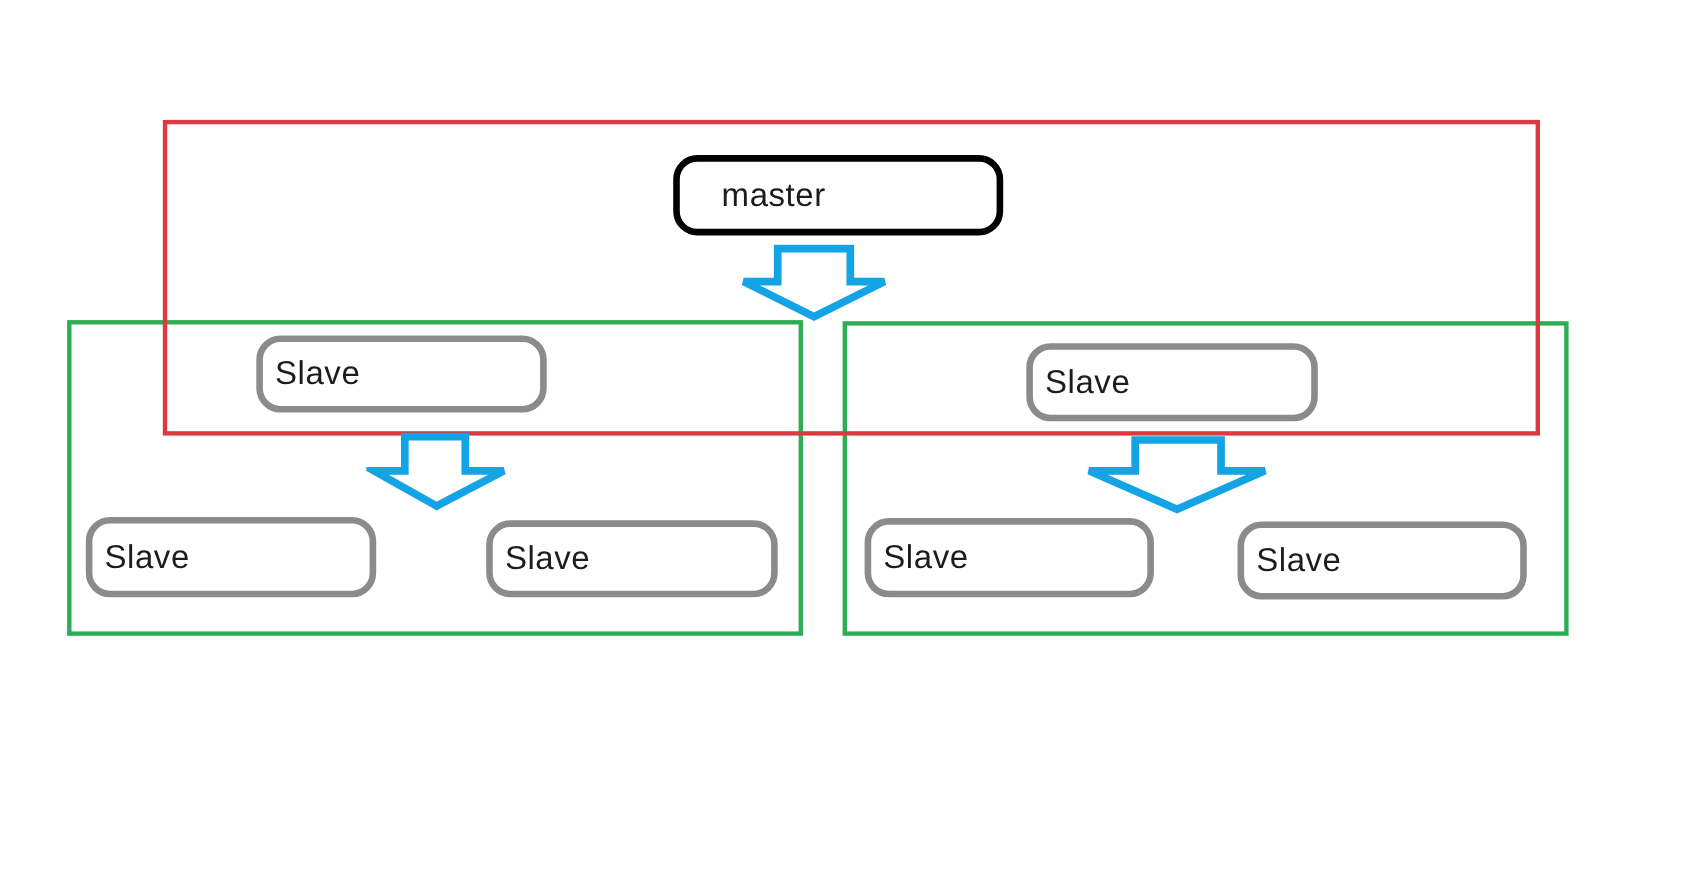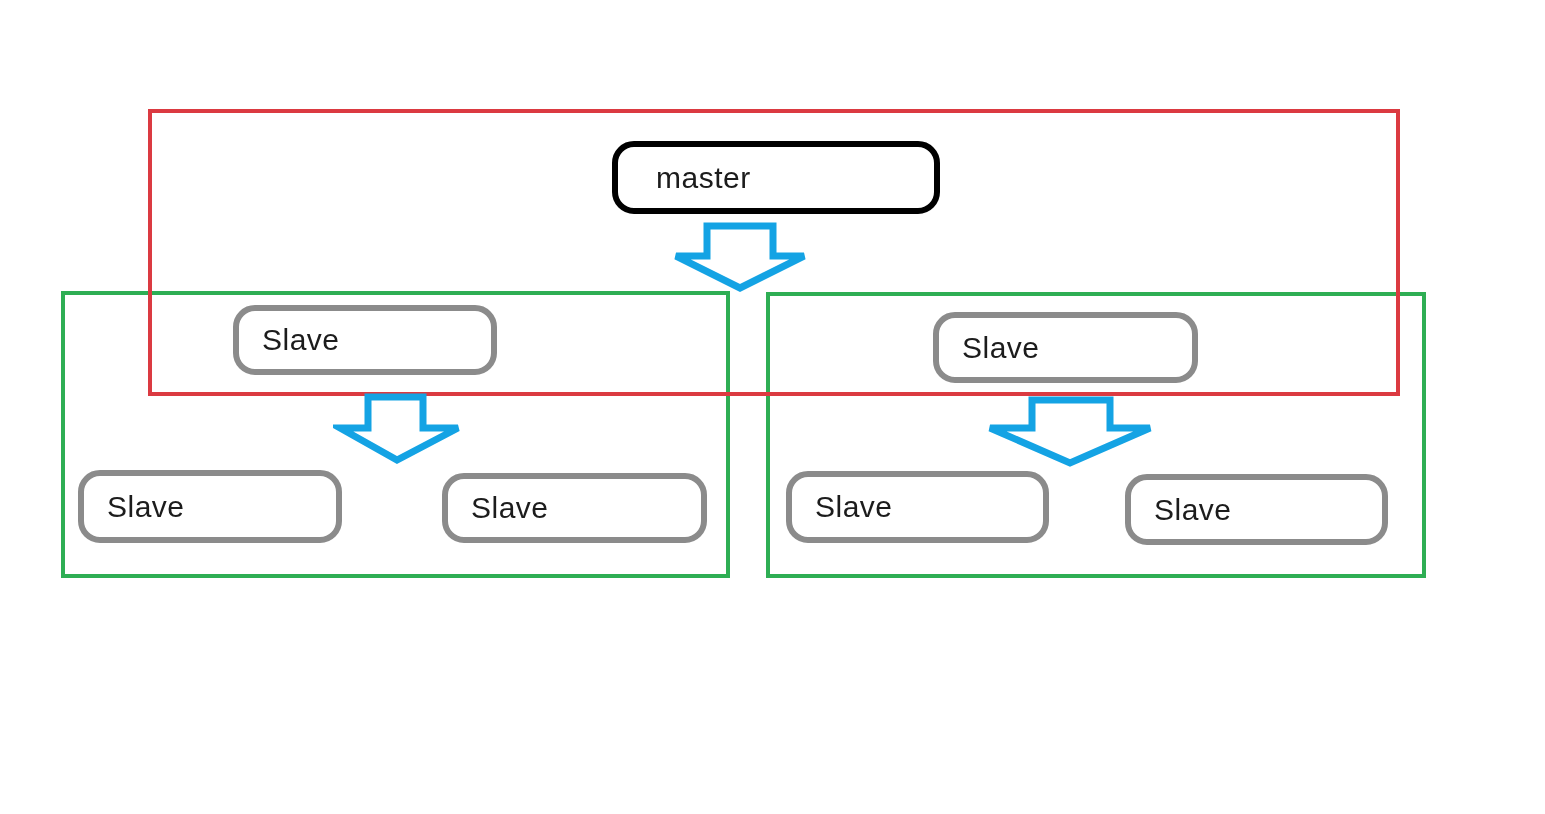--- a/index.html
+++ b/index.html
@@ -36,21 +36,21 @@
     font-size: 30px;
     color: #1c1c1c;
     letter-spacing: 0.5px;
   }
   .node-master {
     border: 6px solid var(--black, #000000);
     padding-left: 38px;
   }
   .node-slave {
     border: 6px solid var(--gray, #8b8b8b);
-    padding-left: 23px;
+    padding-left: 11px;
   }
 
   .arrow { position: absolute; }
   .arrow polygon {
     fill: #ffffff;
     stroke: var(--blue, #14a3e4);
     stroke-width: 7;
     stroke-linejoin: miter;
   }
 
@@ -64,21 +64,21 @@
 <body>
 
 <div id="canvas">
 
   <div class="abs rect-red" style="left:148px; top:109px; width:1252px; height:287px;"></div>
 
   <div class="abs rect-green" style="left:61px; top:291px; width:669px; height:287px;"></div>
 
   <div class="abs rect-green" style="left:766px; top:292px; width:660px; height:286px;"></div>
 
-  <div class="abs node node-master" style="left:612px; top:141px; width:328px; height:73px;">
+  <div class="abs node node-master" style="left:612px; top:141px; width:300px; height:73px;">
     <span>master</span>
   </div>
 
   <svg class="arrow" style="left:669px; top:222px;" width="142" height="74" viewBox="0 0 142 74">
     <polygon points="38,4 104,4 104,34 135,34 71,66 7,34 38,34"></polygon>
   </svg>
 
   <div class="abs node node-slave" style="left:233px; top:305px; width:264px; height:70px;">
     <span>Slave</span>
   </div>

